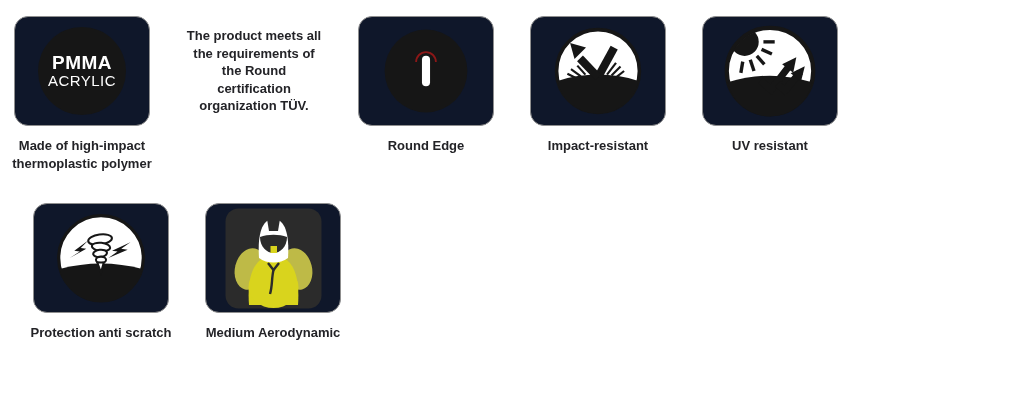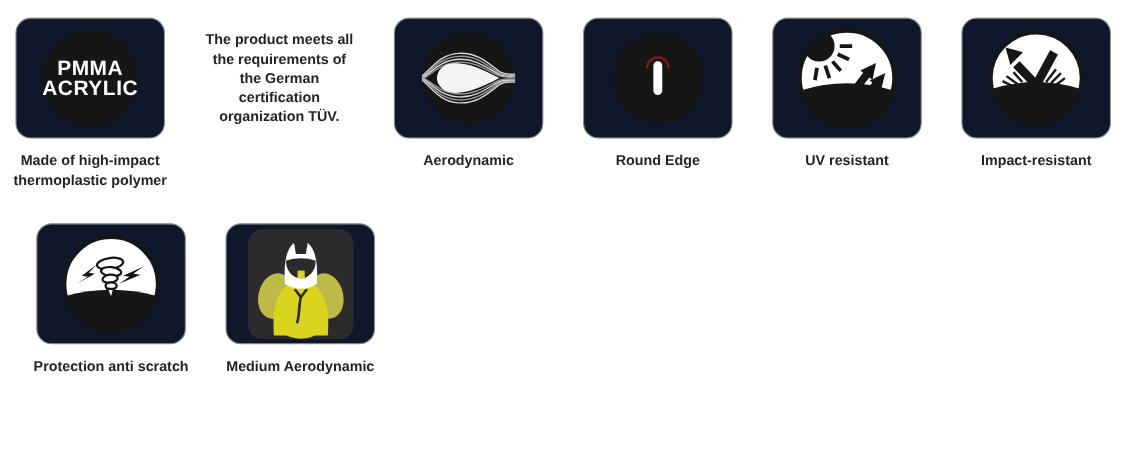--- a/index.html
+++ b/index.html
@@ -19,21 +19,21 @@
     font-weight:700; font-size:13px; line-height:17.5px;
     color:#232327; text-align:center; white-space:pre-line;
     letter-spacing:0px;
   }
   .disc {
     width:88px; height:88px; border-radius:50%; background:#161616;
     color:#ffffff; display:flex; flex-direction:column;
     align-items:center; justify-content:center;
   }
   .pmma-l1 { font-weight:700; font-size:19px; line-height:20px; letter-spacing:0.5px; }
-  .pmma-l2 { font-weight:700; font-size:19px; line-height:16px; letter-spacing:0.5px;text-align:center; }
+  .pmma-l2 { font-weight:400; font-size:15px; line-height:16px; letter-spacing:0.5px;text-align:center; }
   .tuv-text { font-weight:700; font-size:34px; line-height:38px; letter-spacing:-1px; }
   svg { display:block; }
 </style>
 </head>
 <body>
 
 <div class="row row-1">
 
   <div class="cell">
     <div class="badge-box">
@@ -42,54 +42,56 @@
         <div class="pmma-l2">ACRYLIC</div>
       </div>
     </div>
     <div class="caption">Made of high-impact
 thermoplastic polymer</div>
   </div>
 
   <div class="cell">
     <div class="caption">The product meets all
 the requirements of
-the German
+the Round
 certification
 organization TÜV.</div>
   </div>
 
-  <div class="cell">
-    <div class="badge-box">
-      <svg width="90" height="90" viewBox="0 0 100 100">
-        <circle cx="50" cy="50" r="46" fill="#161616"></circle>
-        <g fill="none" stroke-width="1.4">
-          <path stroke="#d6d6d6" d="M3,48 C13,40 21,26 40,25 C59,24 70,35 82,44 C88,47 93,46 97,46"></path>
-          <path stroke="#9a9a9a" d="M3,49 C13,42 21,29 40,28 C58,27 69,37 81,45 C87,48 93,47 97,47"></path>
-          <path stroke="#d6d6d6" d="M3,50 C13,44 21,32 40,31 C56,30 68,39 80,46 C86,49 93,48 97,48"></path>
-          <path stroke="#9a9a9a" d="M3,51 C13,46 21,35 40,34 C55,33 67,41 79,47 C86,50 93,49 97,49"></path>
-          <path stroke="#d6d6d6" d="M3,52 C13,60 21,74 40,75 C59,76 70,65 82,56 C88,53 93,54 97,54"></path>
-          <path stroke="#9a9a9a" d="M3,51 C13,58 21,71 40,72 C58,73 69,63 81,55 C87,52 93,53 97,53"></path>
-          <path stroke="#d6d6d6" d="M3,50 C13,56 21,68 40,69 C56,70 68,61 80,54 C86,51 93,52 97,52"></path>
-          <path stroke="#9a9a9a" d="M3,49 C13,54 21,65 40,66 C55,67 67,59 79,53 C86,50 93,51 97,51"></path>
-        </g>
-        <path d="M81,50 C64,41 50,35 37,35 C24,35 18,43 18,50 C18,57 24,65 37,65 C50,65 64,59 81,50 Z" fill="#f4f4f4"></path>
-      </svg>
-    </div>
-    <div class="caption">Aerodynamic</div>
-  </div>
 
   <div class="cell">
     <div class="badge-box">
       <svg width="90" height="90" viewBox="0 0 100 100">
         <circle cx="50" cy="50" r="46" fill="#161616"></circle>
         <rect x="45.5" y="33" width="9" height="34" rx="4.5" fill="#ffffff"></rect>
         <path d="M39,40 A11,11 0 0 1 61,40" fill="none" stroke="#8c1717" stroke-width="2"></path>
       </svg>
     </div>
     <div class="caption">Round Edge</div>
+  </div>
+
+  <div class="cell">
+    <div class="badge-box">
+      <svg width="90" height="90" viewBox="0 0 100 100">
+        <circle cx="50" cy="50" r="46" fill="#ffffff" stroke="#161616" stroke-width="4"></circle>
+        <path d="M5,61 Q50,47 95,61 A46,46 0 0 1 5,61 Z" fill="#161616"></path>
+        <g stroke="#161616" stroke-width="2.4">
+          <path d="M36,54 L27,44"></path>
+            <path d="M31,56 L20,48"></path>
+            <path d="M26,58 L16,53"></path>
+          <path d="M60,54 L70,41"></path>
+            <path d="M65,55 L75,45"></path>
+            <path d="M70,57 L79,50"></path>
+        </g>
+        <path d="M68,24 L50,57" stroke="#161616" stroke-width="9"></path>
+        <path d="M50,57 L30,36" stroke="#161616" stroke-width="9"></path>
+        <polygon points="19,19 36.7,23.9 23.9,36.7" fill="#161616"></polygon>
+      </svg>
+    </div>
+    <div class="caption">Impact-resistant</div>
   </div>
 
   <div class="cell">
     <div class="badge-box">
       <svg width="94" height="94" viewBox="0 0 100 100">
         <defs>
             <clipPath id="uvclip">
               <circle cx="50" cy="50" r="44.5"></circle>
             </clipPath>
           </defs>
@@ -105,41 +107,20 @@
         </g>
         <g stroke="#161616" stroke-width="7.5" fill="none">
           <path d="M40,60 L51,70 L71,44"></path>
           <path d="M58,64 L66,71 L82,51"></path>
         </g>
         <polygon points="78,35.5 74.7,51.9 62.9,42.7" fill="#161616"></polygon>
         <polygon points="87,45 83,61.1 72,52.3" fill="#161616"></polygon>
       </svg>
     </div>
     <div class="caption">UV resistant</div>
-  </div>
-
-  <div class="cell">
-    <div class="badge-box">
-      <svg width="90" height="90" viewBox="0 0 100 100">
-        <circle cx="50" cy="50" r="46" fill="#ffffff" stroke="#161616" stroke-width="4"></circle>
-        <path d="M5,61 Q50,47 95,61 A46,46 0 0 1 5,61 Z" fill="#161616"></path>
-        <g stroke="#161616" stroke-width="2.4">
-          <path d="M36,54 L27,44"></path>
-            <path d="M31,56 L20,48"></path>
-            <path d="M26,58 L16,53"></path>
-          <path d="M60,54 L70,41"></path>
-            <path d="M65,55 L75,45"></path>
-            <path d="M70,57 L79,50"></path>
-        </g>
-        <path d="M68,24 L50,57" stroke="#161616" stroke-width="9"></path>
-        <path d="M50,57 L30,36" stroke="#161616" stroke-width="9"></path>
-        <polygon points="19,19 36.7,23.9 23.9,36.7" fill="#161616"></polygon>
-      </svg>
-    </div>
-    <div class="caption">Impact-resistant</div>
   </div>
 
 </div>
 
 <div class="row row-2">
 
   <div class="cell">
     <div class="badge-box">
       <svg width="92" height="92" viewBox="0 0 100 100">
         <circle cx="50" cy="50" r="46" fill="#ffffff" stroke="#161616" stroke-width="3.5"></circle>

